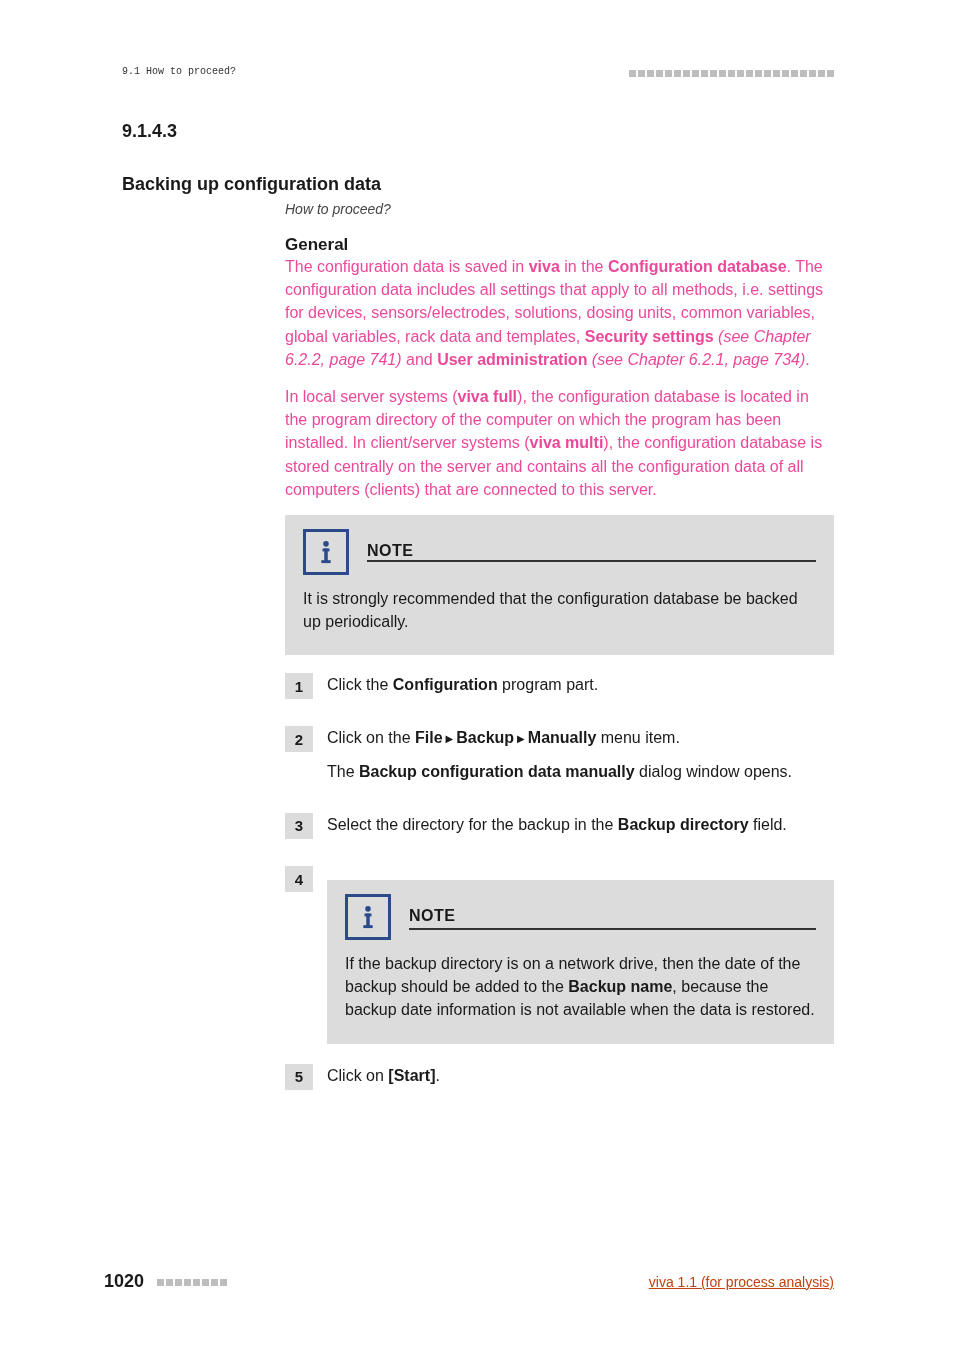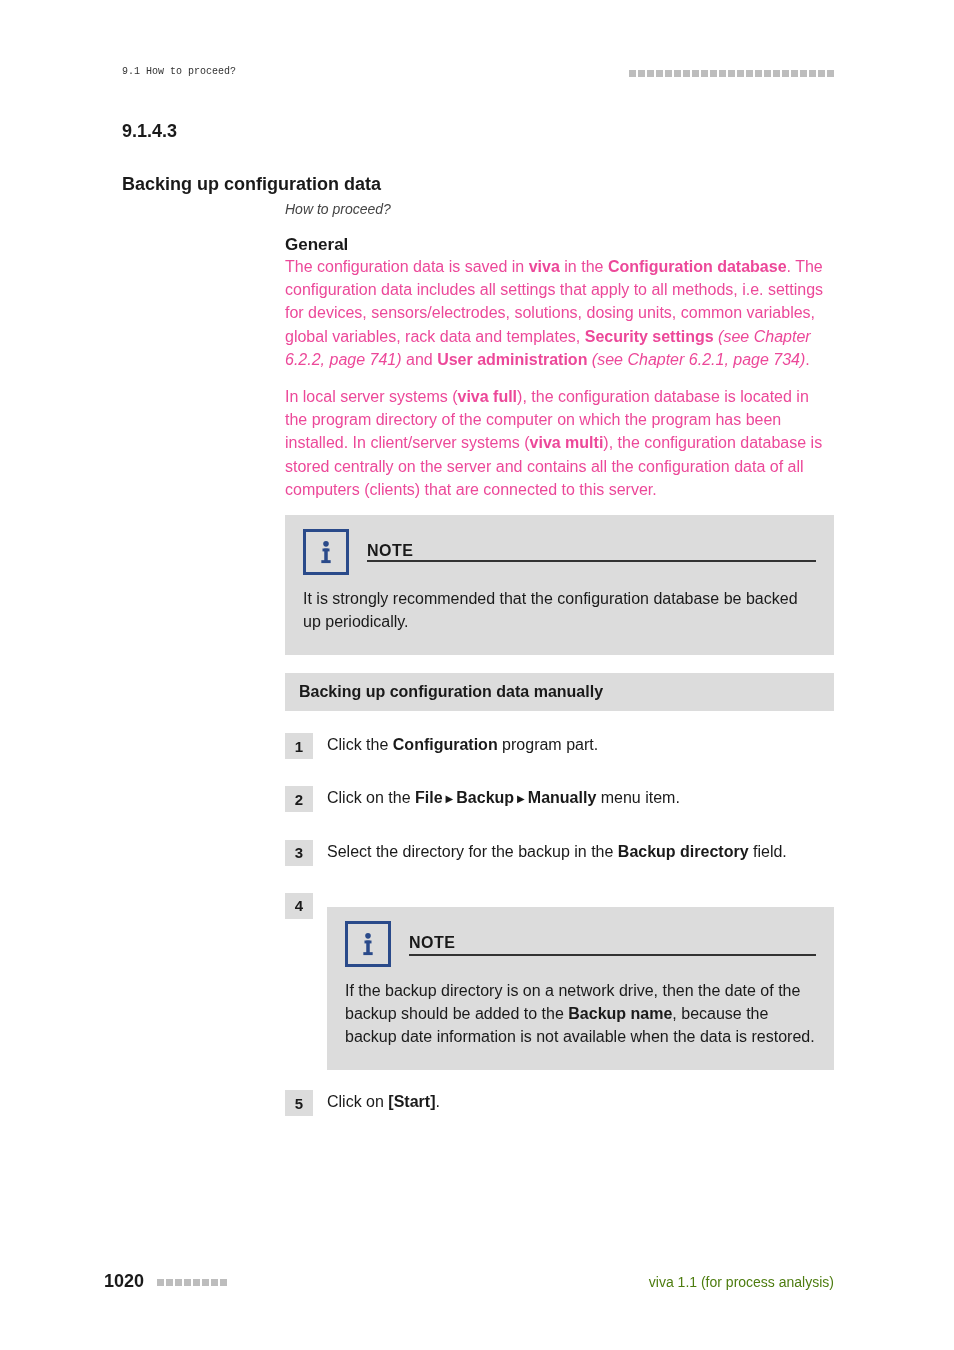--- a/index.html
+++ b/index.html
@@ -28,21 +28,21 @@
   .proc-head { background: #dcdcdc; padding: 10px 14px; font-weight: 700; font-size: 16px; margin-bottom: 22px; }
   .step { display: flex; gap: 14px; margin-bottom: 20px; }
   .step-num { background: #dcdcdc; width: 28px; height: 26px; display: flex; align-items: center; justify-content: center; font-weight: 700; font-size: 15px; flex-shrink: 0; }
   .step-body { flex: 1; font-size: 16px; line-height: 1.45; }
   .step-body p { margin-bottom: 10px; }
   .tri { font-size: 10px; vertical-align: middle; padding: 0 3px; }
   .footer { position: absolute; bottom: 58px; left: 104px; right: 120px; display: flex; justify-content: space-between; align-items: center; }
   .page-num { font-weight: 700; font-size: 18px; }
   .dots-footer { display: inline-flex; gap: 2px; margin-left: 8px; vertical-align: middle; }
   .dots-footer span { width: 7px; height: 7px; background: #bdbdbd; display: inline-block; }
-  .foot-right { font-size: 14px; color: #4d7c0f; }
+  .foot-right { font-size: 14px; color: #c2410c; text-decoration: underline; }
 </style>
 </head>
 <body>
 
 <div class="page">
 
   <div class="running-head">
     <span>9.1 How to proceed?</span>
     <span class="dots-header">
       <span></span>
@@ -97,33 +97,33 @@
               <rect x="9" y="9" width="6" height="2.5" fill="#2a4a8a"></rect>
               <rect x="10.5" y="9" width="3" height="11" fill="#2a4a8a"></rect>
               <rect x="8" y="19" width="8" height="2.5" fill="#2a4a8a"></rect>
             </svg>
         </div>
         <div class="note-title-row"><span class="note-title">NOTE</span></div>
       </div>
       <div class="note-text">It is strongly recommended that the configuration database be backed up periodically.</div>
     </div>
 
-    <div class="proc-head">Backing up configuration data manually</div>
 
     <div class="step">
       <div class="step-num">1</div>
       <div class="step-body">
           <p><span>Click the </span><span class="bold">Configuration</span><span> program part.</span></p>
         </div>
     </div>
 
     <div class="step">
       <div class="step-num">2</div>
       <div class="step-body">
         <p><span>Click on the </span><span class="bold">File</span><span class="tri">▶</span><span class="bold">Backup</span><span class="tri">▶</span><span class="bold">Manually</span><span> menu item.</span></p>
+        <p><span>The </span><span class="bold">Backup configuration data manually</span><span> dialog window opens.</span></p>
       </div>
     </div>
 
     <div class="step">
       <div class="step-num">3</div>
       <div class="step-body">
           <p><span>Select the directory for the backup in the </span><span class="bold">Backup directory</span><span> field.</span></p>
         </div>
     </div>
 

